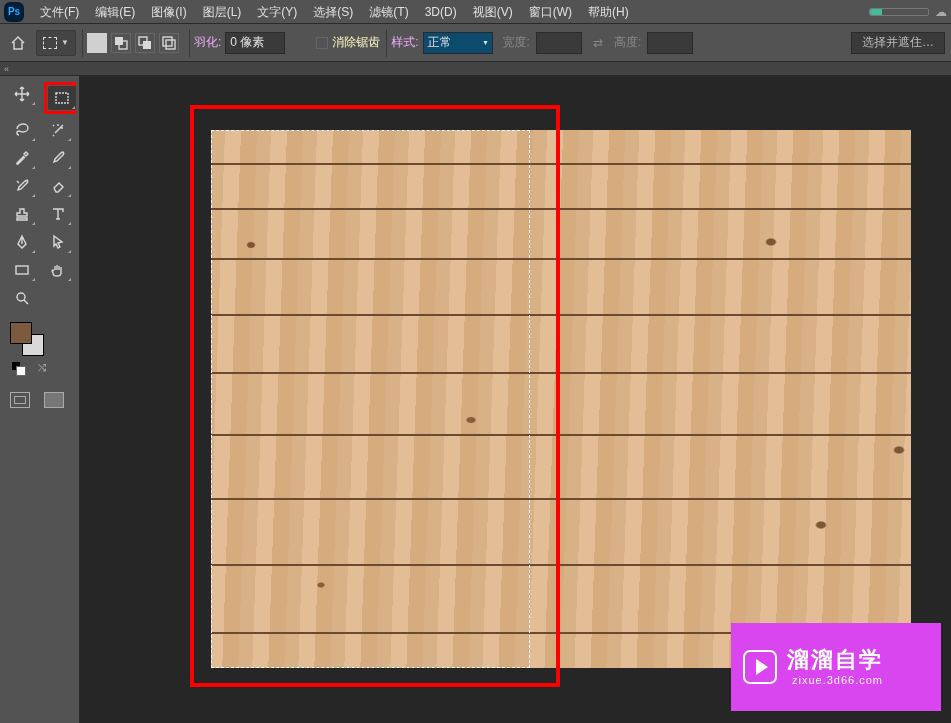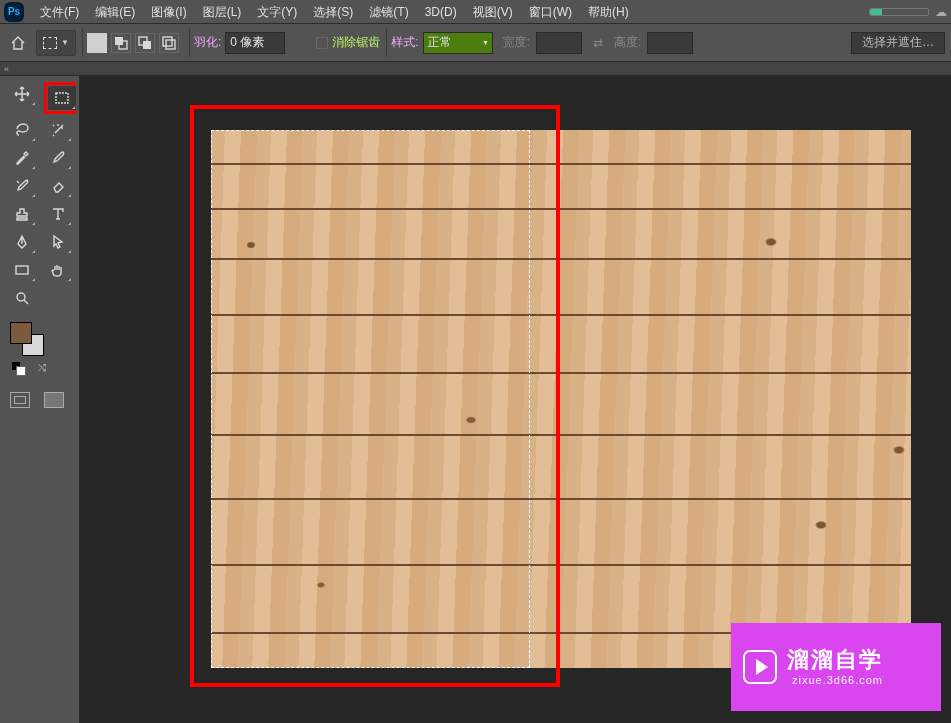--- a/index.html
+++ b/index.html
@@ -19,23 +19,23 @@
   .opt-home { width:24px; height:24px; display:flex;align-items:center;justify-content:center;color:#ccc;}
   .opt-ddbtn { display:flex; align-items:center; border:1px solid #3a3a3a; background:#444; height:26px; padding:0 6px; border-radius:2px; gap:4px;}
   .opt-ddbtn .marq-icon{width:14px;height:12px;border:1px dashed #ddd;}
   .opt-ddbtn .caret{font-size:8px;color:#ccc;}
   .opt-group{display:flex;align-items:center;gap:4px;padding:0 4px;border-left:1px solid #3a3a3a;height:28px;}
   .opt-sq{width:20px;height:20px;border:1px solid #666; display:flex;align-items:center;justify-content:center;color:#ccc;}
   .opt-sq.fill{background:#d0d0d0;border-color:#d0d0d0;}
   .opt-label{color:#f0abfc;}
   .opt-label.dim{color:#888;}
   .opt-input{background:#3a3a3a;border:1px solid #2a2a2a;color:#e0e0e0;height:22px;width:60px;padding:0 4px;font-size:12px;}
-  .opt-check{display:flex;align-items:center;gap:4px;color:#bef264;padding-left:21px;}
+  .opt-check{display:flex;align-items:center;gap:4px;color:#fef9c3;padding-left:21px;}
   .opt-check .cb{width:12px;height:12px;border:1px solid #666;}
-  .opt-select{background:#4d7c0f;border:1px solid #2a2a2a;color:#e0e0e0;height:22px;width:70px;padding:0 4px;display:flex;align-items:center;justify-content:space-between;}
+  .opt-select{background:#0c4a6e;border:1px solid #2a2a2a;color:#e0e0e0;height:22px;width:70px;padding:0 4px;display:flex;align-items:center;justify-content:space-between;}
   .opt-select .caret{font-size:8px;}
   .opt-swap{color:#888;width:20px;text-align:center;}
   .opt-maskbtn{background:#3a3a3a;border:1px solid #2a2a2a;color:#bbb;height:22px;padding:0 10px;display:flex;align-items:center;gap:6px;}
   .dim-input{background:#3a3a3a;border:1px solid #2a2a2a;height:22px;width:46px;}
 
   .small-tabbar{height:14px;background:#434343;border-bottom:1px solid #2a2a2a;display:flex;align-items:center;padding-left:4px;}
   .small-tab{font-size:9px;color:#aaa;}
 
   
   .workrow { display:flex; height: calc(723px - 24px - 38px - 14px); }

